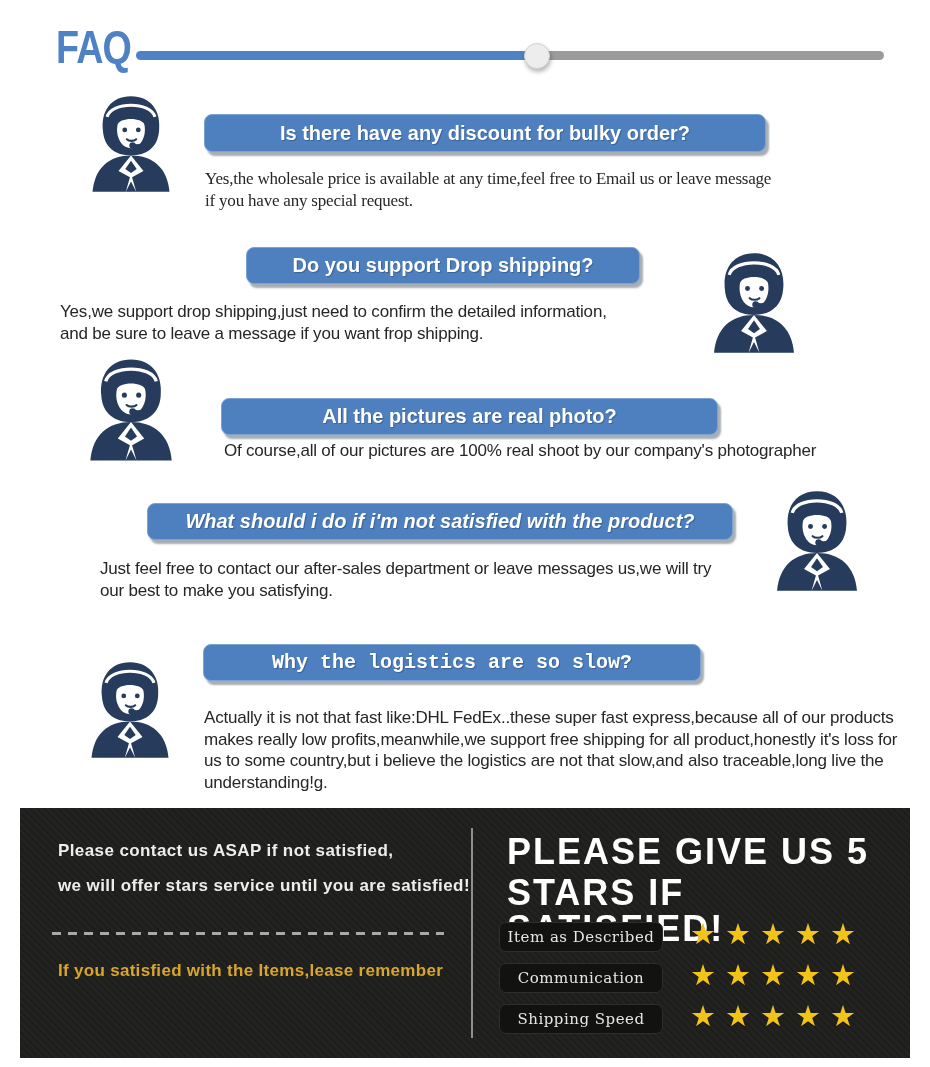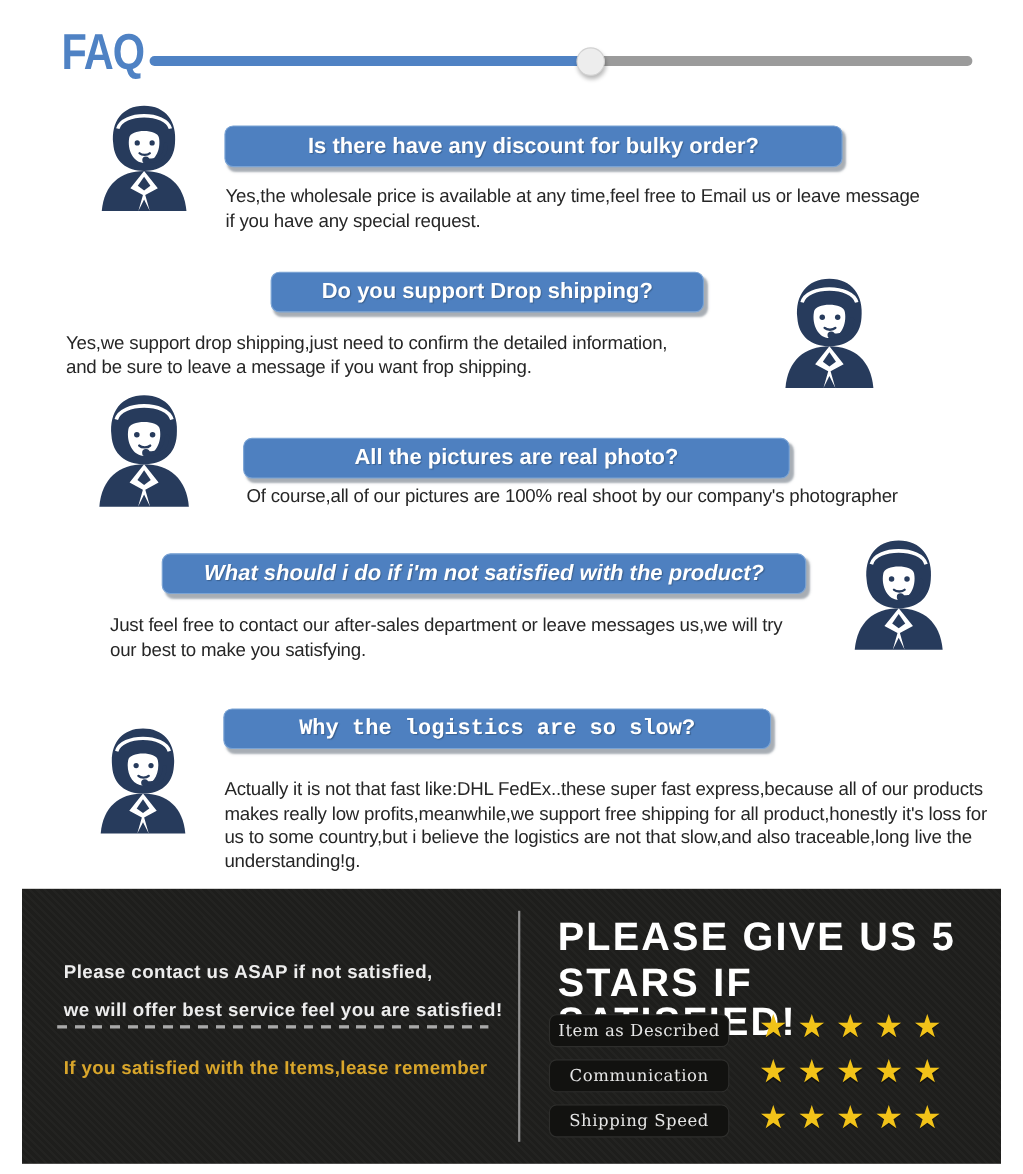--- a/index.html
+++ b/index.html
@@ -25,38 +25,38 @@
   .qbtn{display:flex;align-items:center;justify-content:center;background:var(--qbg);
         border:1px solid var(--qborder);border-radius:8px;
         box-shadow:3px 4px 2px rgba(95,105,118,.55);
         color:#fff;font-weight:700;font-size:20px;text-shadow:1px 1px 1px rgba(0,0,0,.25);}
   .ans{font-size:17px;line-height:21.5px;color:#262626;letter-spacing:-.2px;white-space:pre-line;}
   .ans.right{text-align:left;}
   .agent{display:block;}
 
   .i1{left:78px;top:92px;width:106px;height:104px;}
   .q1{left:204px;top:114px;width:562px;height:38px;}
-  .a1{left:205px;top:168px;width:650px;}
+  .a1{left:205px;top:168px;width:650px;font-family:Liberation Serif, serif;}
   .q2{left:246px;top:247px;width:394px;height:37px;}
   .i2{left:700px;top:247px;width:108px;height:112px;}
   .a2{left:60px;top:301px;width:592px;}
   .i3{left:76px;top:350px;width:110px;height:120px;}
   .q3{left:221px;top:398px;width:497px;height:37px;}
   .a3{left:224px;top:440px;width:665px;}
   .q4{left:147px;top:503px;width:586px;height:37px;font-style:italic;}
   .i4{left:763px;top:483px;width:108px;height:116px;}
   .a4{left:100px;top:558px;width:634px;}
   .i5{left:78px;top:641px;width:104px;height:138px;}
   .q5{left:203px;top:644px;width:498px;height:37px;font-family:Liberation Mono, monospace;}
   .a5{left:204px;top:707px;width:706px;}
 
   
   .banner{left:20px;top:808px;width:890px;height:250px;background:var(--banner-bg);
           background-image:repeating-linear-gradient(45deg,rgba(255,255,255,.025) 0 2px,transparent 2px 5px);}
-  .b-line{position:absolute;color:#ededed;font-size:17px;font-weight:700;letter-spacing:.4px;margin-top:33px;}
+  .b-line{position:absolute;color:#ededed;font-size:17px;font-weight:700;letter-spacing:.4px;}
   .b1{left:38px;top:33px;}
   .b2{left:38px;top:68px;}
   .dash{position:absolute;left:32px;top:124px;width:392px;height:3px;
         background:repeating-linear-gradient(90deg,#a9a9a9 0 9px,transparent 9px 16px);}
   .y-line{position:absolute;color:var(--gold);font-size:17px;font-weight:700;letter-spacing:.3px;}
   .y1{left:38px;top:153px;}
   .y2{left:38px;top:189px;}
   .vsep{position:absolute;left:451px;top:20px;width:2px;height:210px;background:#8f8f8f;}
   .bigtitle{position:absolute;color:#fff;font-size:36px;font-weight:600;letter-spacing:2px;line-height:1;}
   .t1{left:487px;top:26px;text-align:center;}
@@ -139,21 +139,21 @@
   <div class="abs qbtn q5">
     <span>Why the logistics are so slow?</span>
   </div>
   <p class="abs ans a5">Actually it is not that fast like:DHL FedEx..these super fast express,because all of our products
 makes really low profits,meanwhile,we support free shipping for all product,honestly it's loss for
 us to some country,but i believe the logistics are not that slow,and also traceable,long live the
 understanding!g.</p>
 
   <div class="abs banner">
     <div class="b-line b1">Please contact us ASAP if not satisfied,</div>
-    <div class="b-line b2">we will offer best service feel you are satisfied!</div>
+    <div class="b-line b2">we will offer stars service until you are satisfied!</div>
     <div class="dash"></div>
     <div class="y-line y1">If you satisfied with the Items,lease remember</div>
     <div class="vsep"></div>
 
     <div class="bigtitle t1">PLEASE GIVE US 5</div>
     <div class="bigtitle t2">STARS IF SATISFIED!</div>
 
     <div class="pill p1">Item as Described</div>
     <div class="stars s1">★★★★★</div>
 

